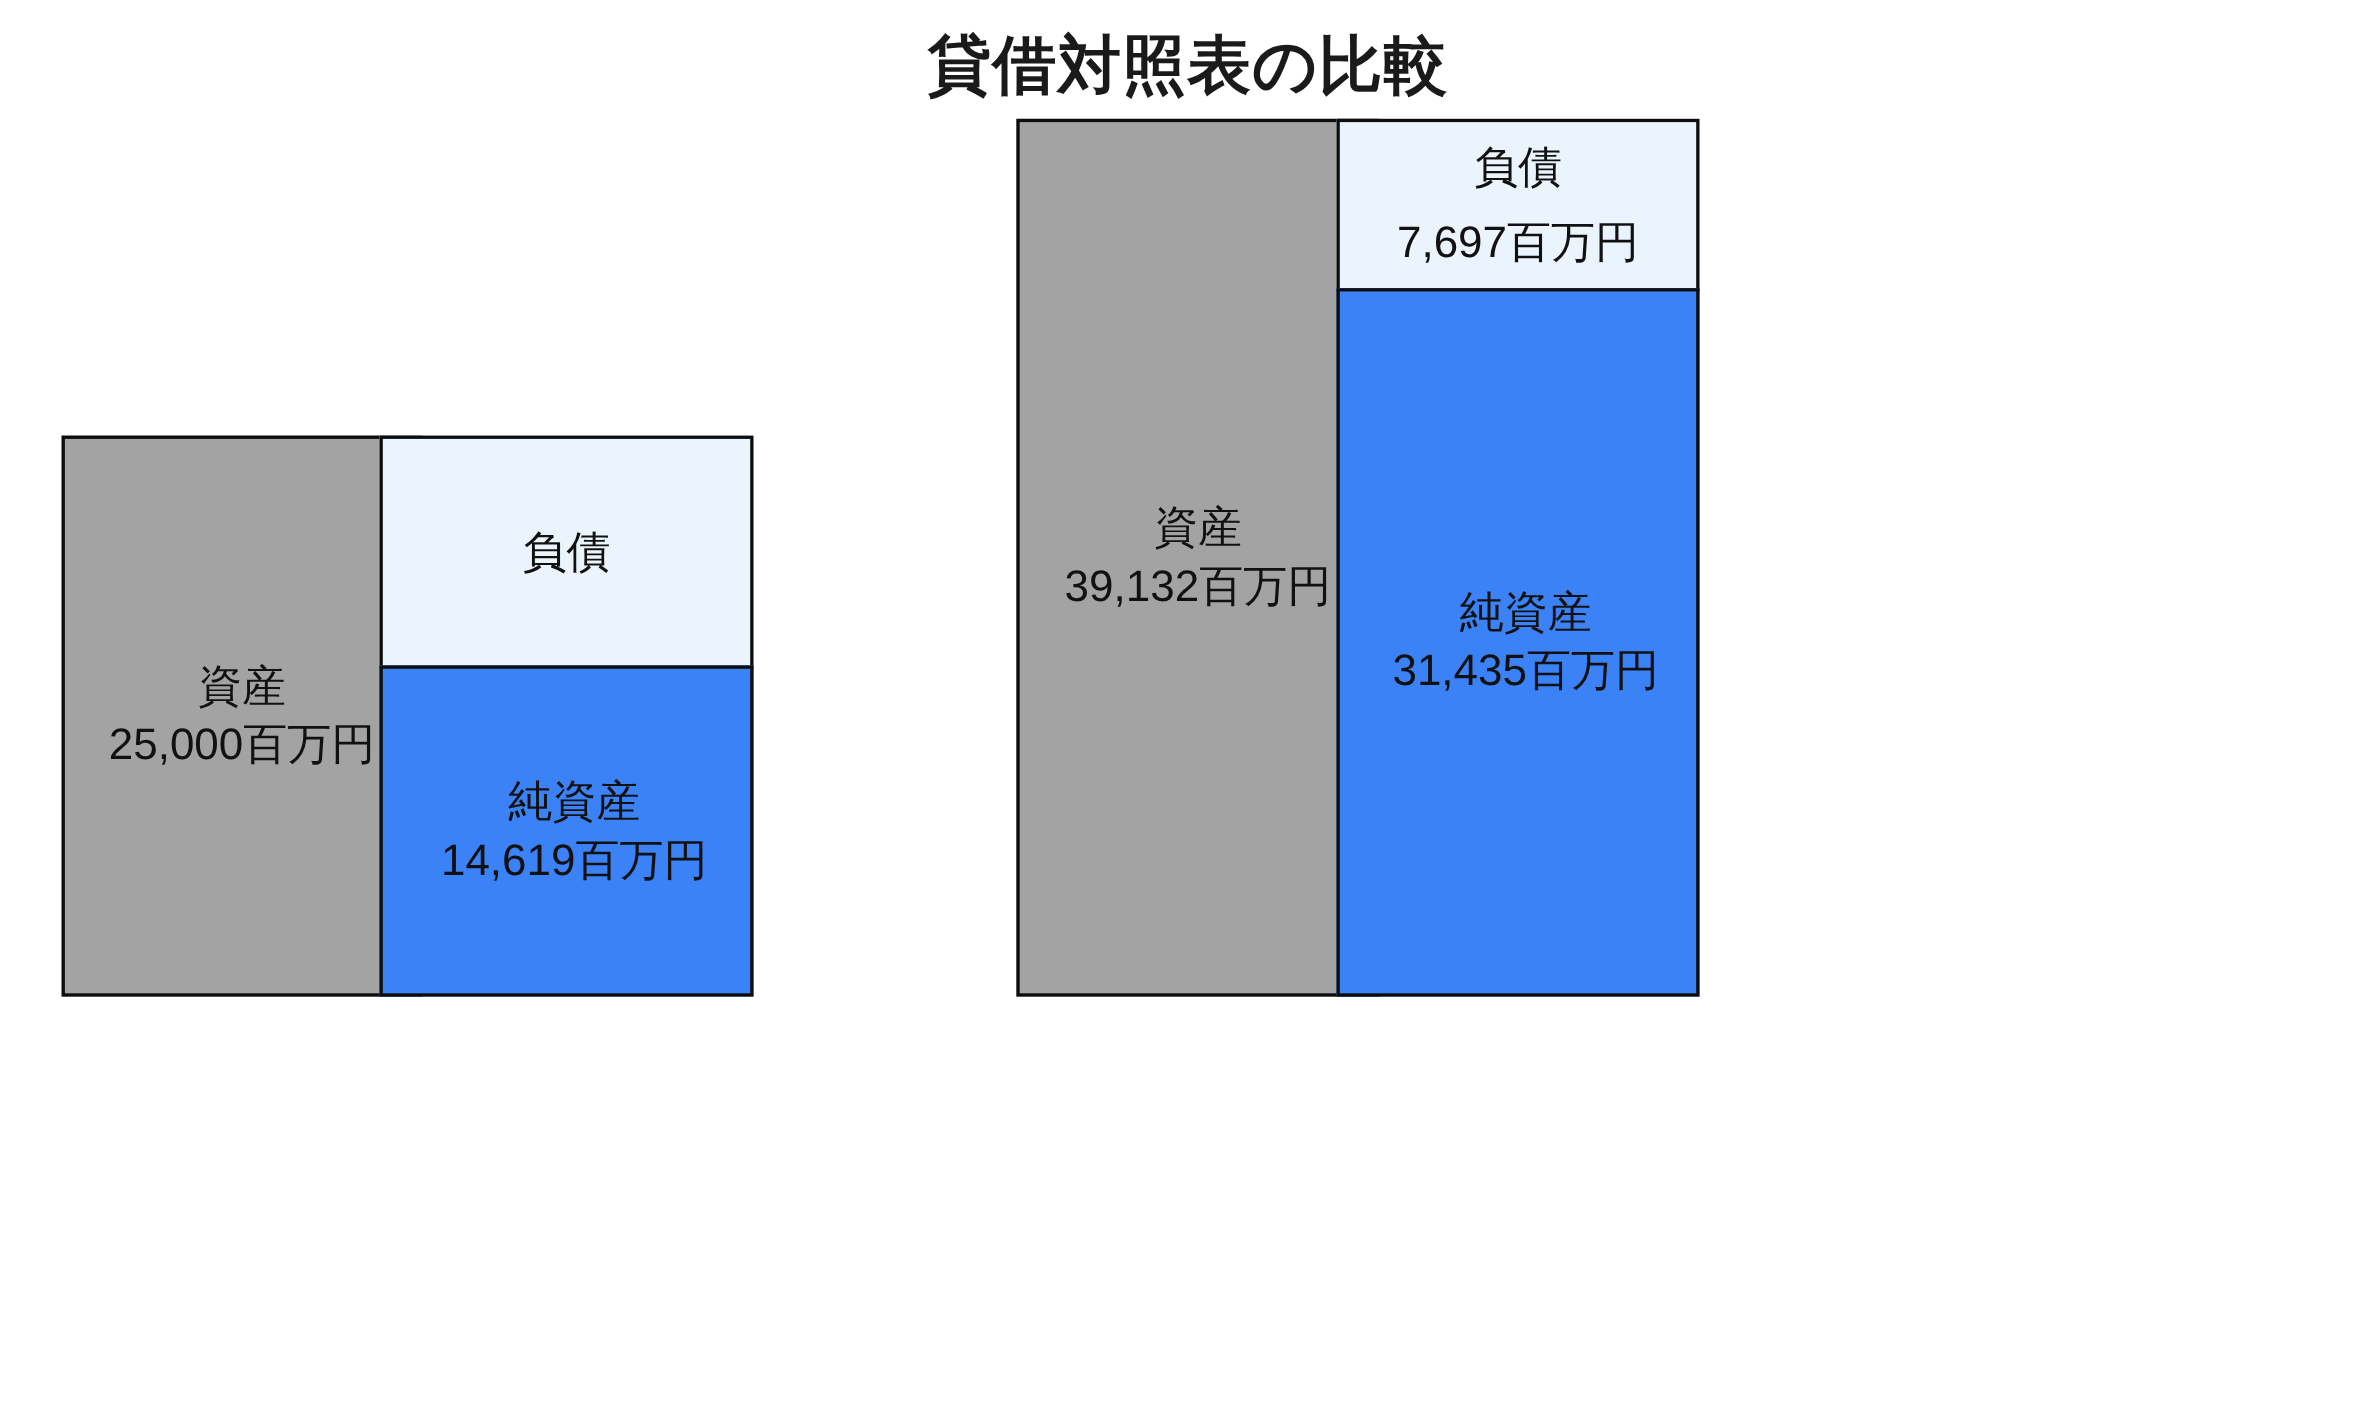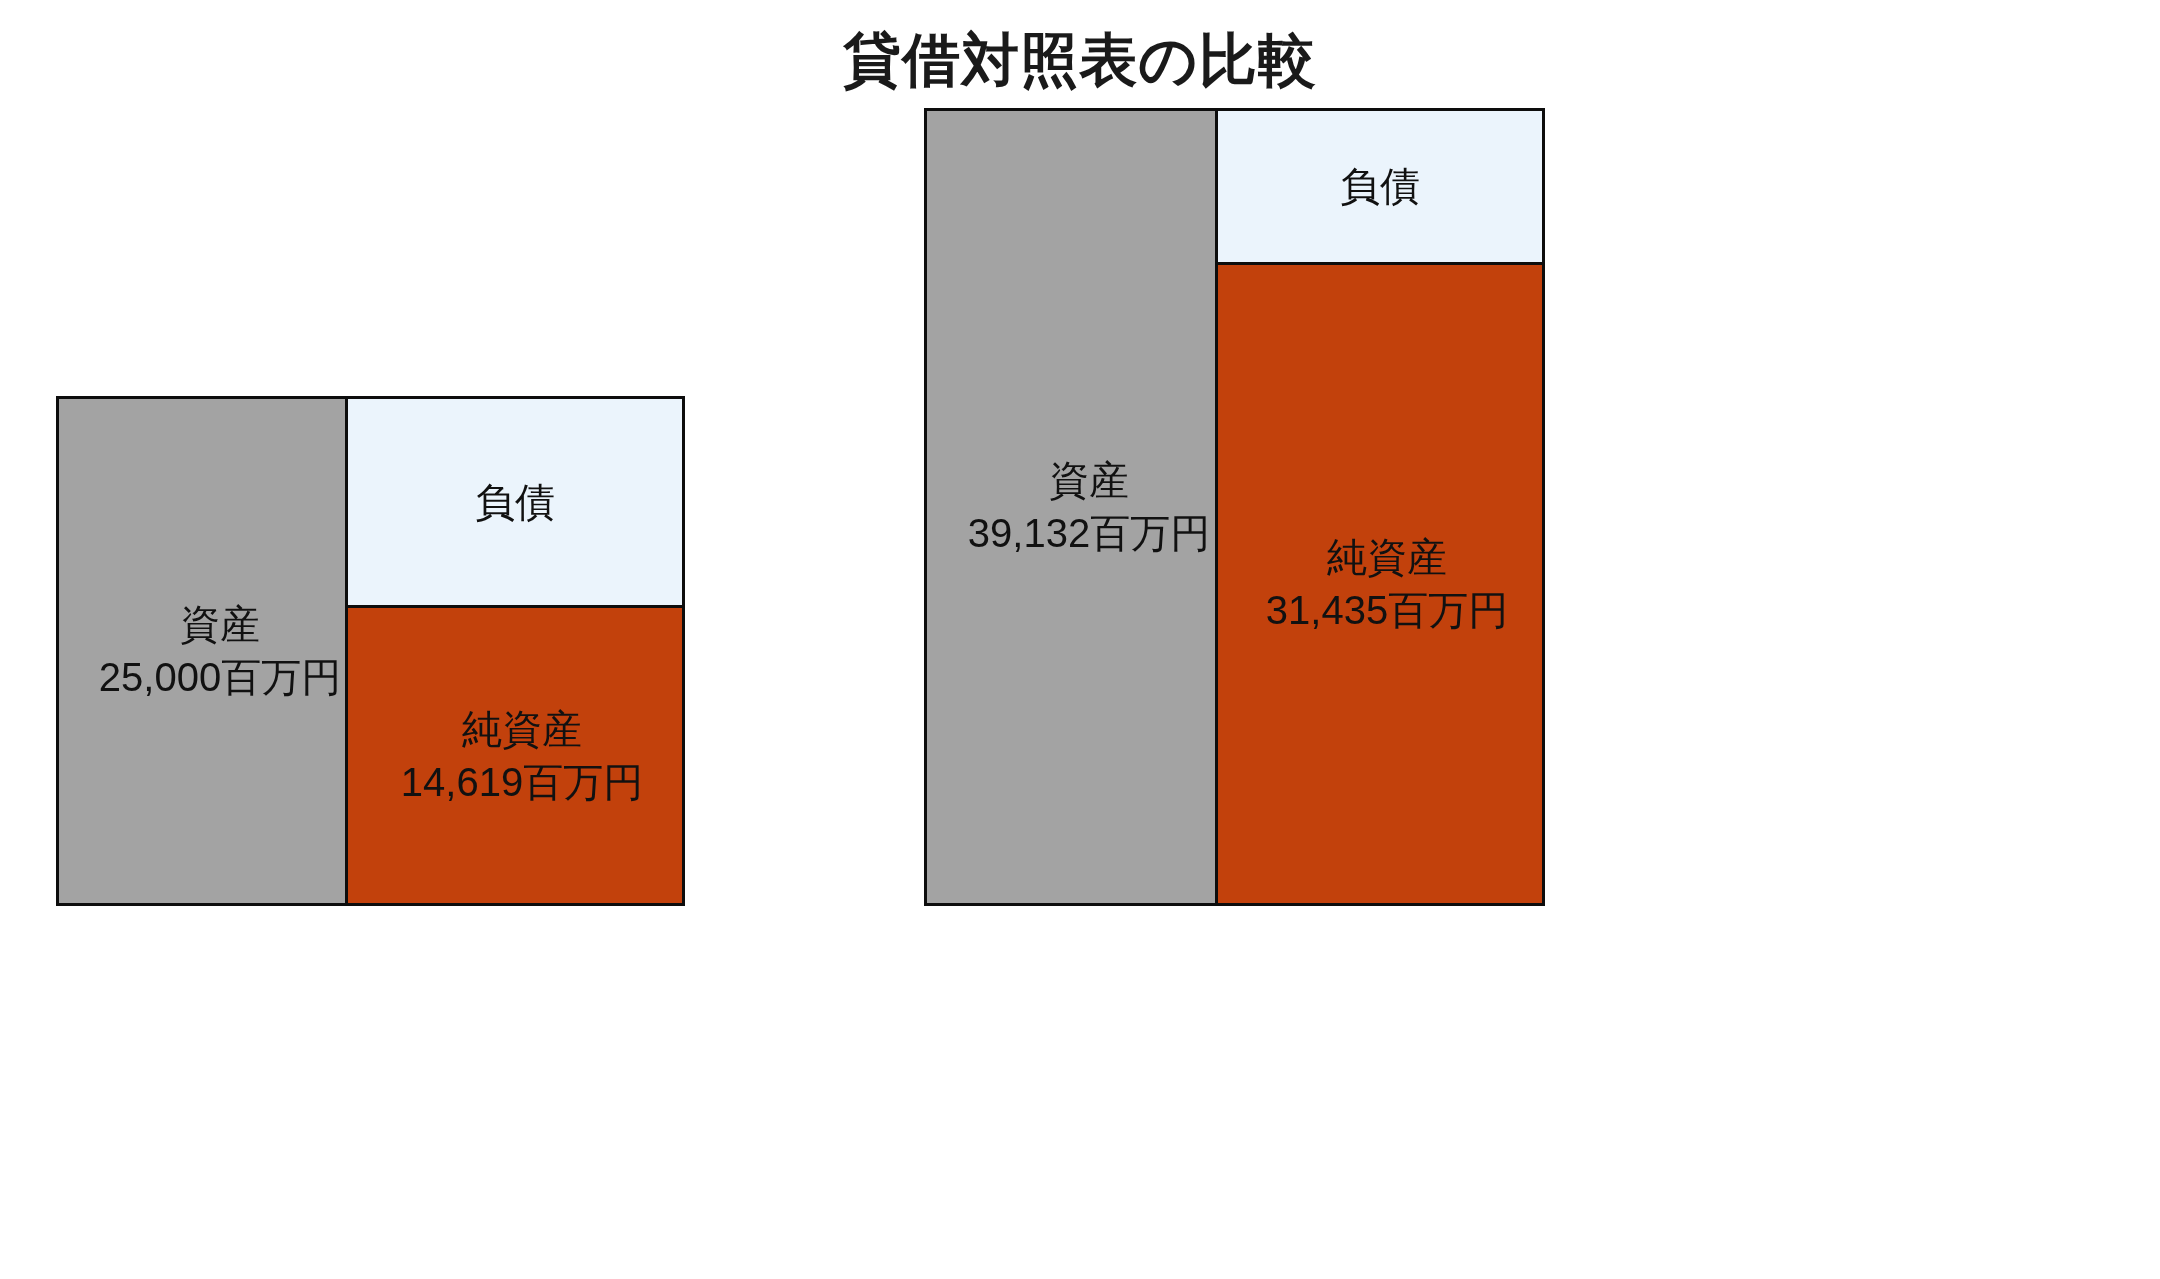--- a/index.html
+++ b/index.html
@@ -41,21 +41,21 @@
     display: flex;
     flex-direction: column;
     align-items: center;
     justify-content: center;
     text-align: center;
     overflow: hidden;
   }
 
   .box-asset   { background: #a3a3a3; margin-left: 36px; }
   .box-liab    { background: #ebf4fc; gap: 16px; }
-  .box-net     { background: #c2410c; padding-left: 14px; }
+  .box-net     { background: #3b82f6; padding-left: 14px; }
 
   .box-label,
   .box-value {
     display: block;
     font-size: 40px;
     line-height: 1.32;
     white-space: nowrap;
     color: #111111;
   }
 
@@ -93,19 +93,20 @@
 
 <div class="bs-group" id="right-chart" style="left:888px; top:108px; width:657px; height:798px;">
 
   <div class="bs-box box-asset" id="right-asset">
     <span class="box-label">資産</span>
     <span class="box-value">39,132百万円</span>
   </div>
 
   <div class="bs-box box-liab" id="right-liab">
     <span class="box-label">負債</span>
+    <span class="box-value">7,697百万円</span>
   </div>
 
   <div class="bs-box box-net" id="right-net">
     <span class="box-label">純資産</span>
     <span class="box-value">31,435百万円</span>
   </div>
 </div>
 
 </body></html>

